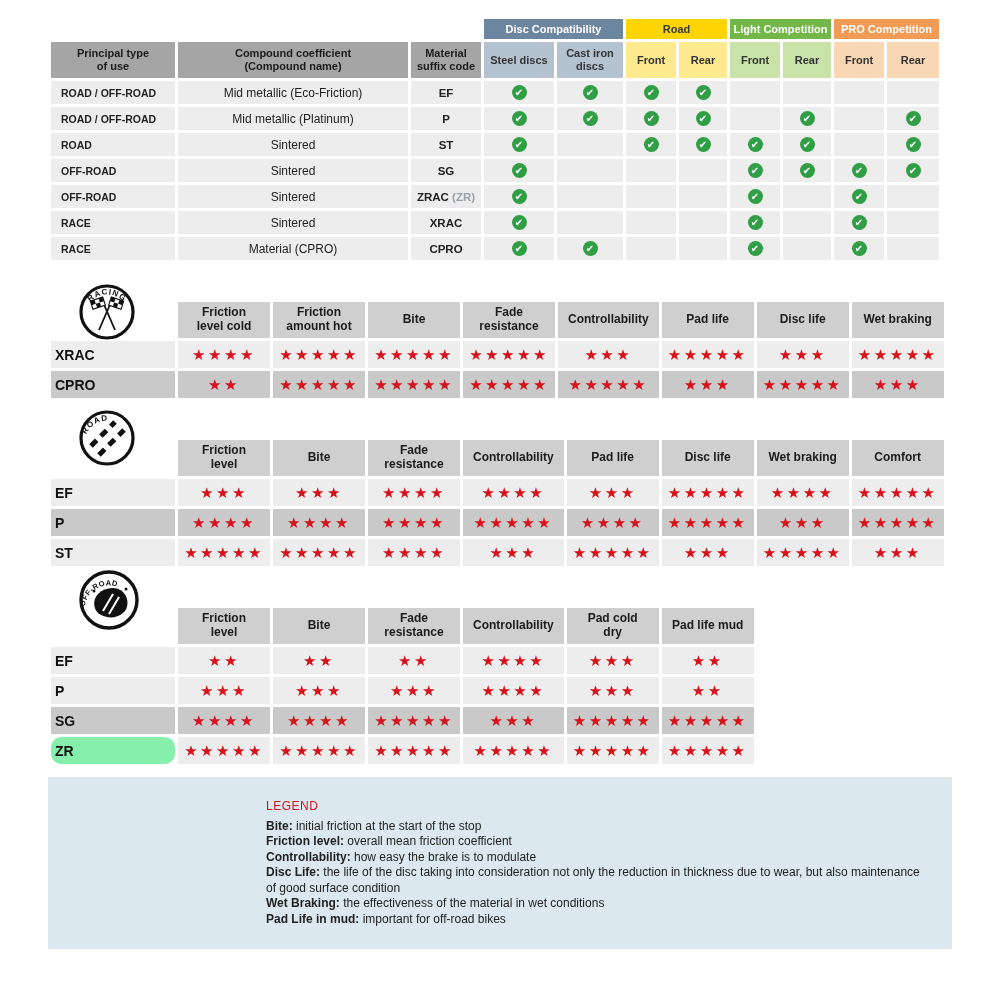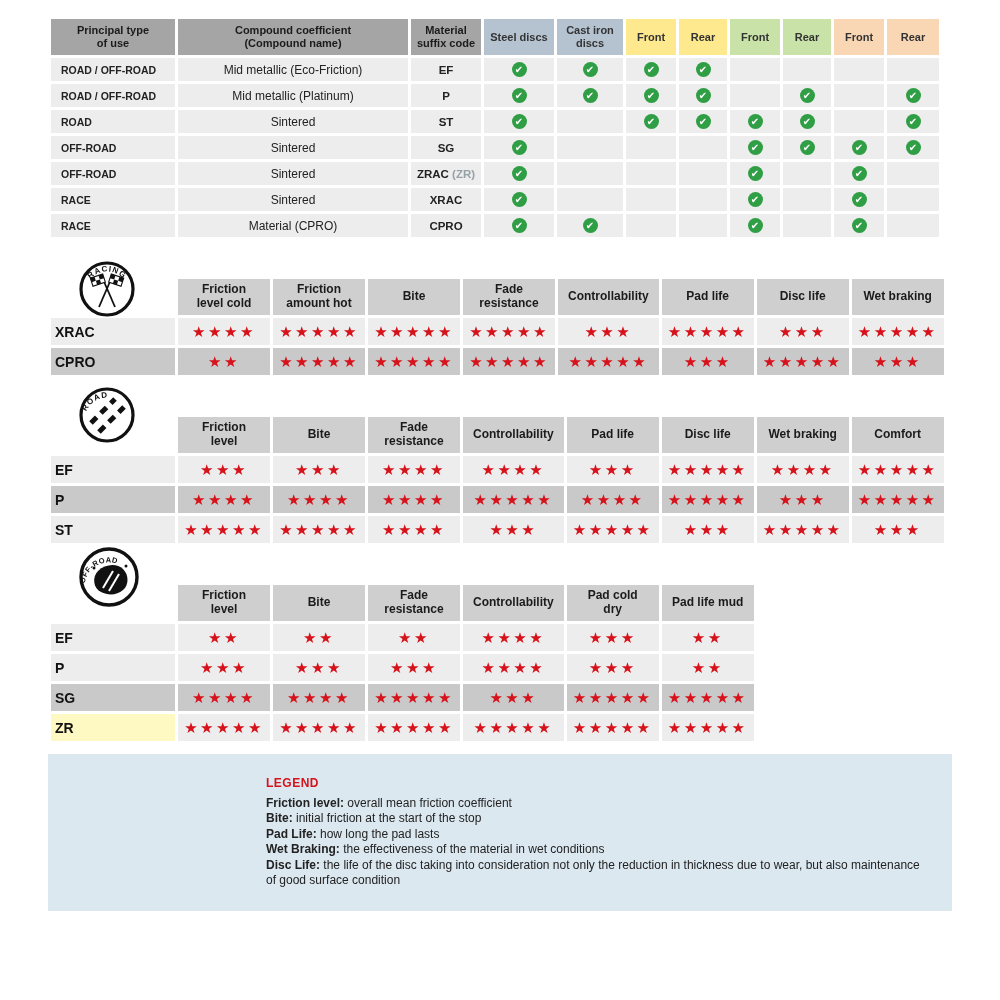--- a/index.html
+++ b/index.html
@@ -28,21 +28,21 @@
   .section-road .icon-wrap { top:-28px; }
   .section-offroad .icon-wrap { top:-36px; }
   .rt .spacer { background:transparent; }
   .rt th { background:#cfcfcf; color:#1b1b1b; font-size:12px; font-weight:bold; height:36px; line-height:1.15; padding:0 10px; text-align:center; }
   .rt td { height:27px; text-align:center; vertical-align:middle; }
   .rt td.label { font-size:14px; font-weight:bold; text-align:left; padding-left:4px; color:#111; }
   .stars { color:var(--star); font-size:15px; letter-spacing:2.5px; white-space:nowrap; }
 
   
   .legend { margin-top:10px; background:var(--legend_bg); padding:22px 30px 22px 218px; font-size:12px; line-height:15.5px; color:#222; }
-  .legend-title { color:var(--legend_title); font-weight:bold; font-size:12px; letter-spacing:0.5px; margin-bottom:4px; }
+  .legend-title { color:var(--legend_title); font-weight:normal; font-size:12px; letter-spacing:0.5px; margin-bottom:4px; }
   .legend-line .term { font-weight:bold; }
 
   svg text { font-family:"Liberation Sans", sans-serif; }
 </style>
 </head>
 <body>
 
 <div class="page">
 
   <table class="compat">
@@ -53,20 +53,27 @@
       <col style="width:70px">
         <col style="width:66px">
       <col style="width:50px">
         <col style="width:48px">
       <col style="width:50px">
         <col style="width:48px">
       <col style="width:50px">
         <col style="width:52px">
     </colgroup>
     <thead id="compat-head">
+        <tr>
+          <td class="blank" colspan="3"></td>
+          <th class="group-th" colspan="2" style="background: rgb(109, 134, 160); color: rgb(255, 255, 255);">Disc Compatibility</th>
+          <th class="group-th" colspan="2" style="background: rgb(255, 212, 0); color: rgb(58, 58, 58);">Road</th>
+          <th class="group-th" colspan="2" style="background: rgb(114, 183, 71); color: rgb(255, 255, 255);">Light Competition</th>
+          <th class="group-th" colspan="2" style="background: rgb(242, 155, 87); color: rgb(255, 255, 255);">PRO Competition</th>
+        </tr>
         <tr>
           <th class="main-th">
             <div>Principal type</div>
             <div>of use</div>
           </th>
           <th class="main-th">
             <div>Compound coefficient</div>
             <div>(Compound name)</div>
           </th>
           <th class="main-th">
@@ -393,36 +400,37 @@
           <tr>
             <td class="label" style="background: rgb(201, 201, 201);">SG</td>
             <td style="background: rgb(201, 201, 201);"><span class="stars">★★★★</span></td>
             <td style="background: rgb(201, 201, 201);"><span class="stars">★★★★</span></td>
             <td style="background: rgb(201, 201, 201);"><span class="stars">★★★★★</span></td>
             <td style="background: rgb(201, 201, 201);"><span class="stars">★★★</span></td>
             <td style="background: rgb(201, 201, 201);"><span class="stars">★★★★★</span></td>
             <td style="background: rgb(201, 201, 201);"><span class="stars">★★★★★</span></td>
           </tr>
           <tr>
-            <td class="label" style="background: #fef9c3;">ZR</td>
+            <td class="label" style="background: #86efac; border-radius: 10px;">ZR</td>
             <td style="background: rgb(237, 237, 237);"><span class="stars">★★★★★</span></td>
             <td style="background: rgb(237, 237, 237);"><span class="stars">★★★★★</span></td>
             <td style="background: rgb(237, 237, 237);"><span class="stars">★★★★★</span></td>
             <td style="background: rgb(237, 237, 237);"><span class="stars">★★★★★</span></td>
             <td style="background: rgb(237, 237, 237);"><span class="stars">★★★★★</span></td>
             <td style="background: rgb(237, 237, 237);"><span class="stars">★★★★★</span></td>
           </tr>
         </tbody>
     </table>
   </section>
 
   <div class="legend">
     <div class="legend-title">LEGEND</div>
     <div id="legend-entries">
+        <div class="legend-line"><span class="term">Bite: </span><span class="desc">initial friction at the start of the stop</span></div>
         <div class="legend-line"><span class="term">Friction level: </span><span class="desc">overall mean friction coefficient</span></div>
-        <div class="legend-line"><span class="term">Bite: </span><span class="desc">initial friction at the start of the stop</span></div>
-        <div class="legend-line"><span class="term">Pad Life: </span><span class="desc">how long the pad lasts</span></div>
+        <div class="legend-line"><span class="term">Controllability: </span><span class="desc">how easy the brake is to modulate</span></div>
+        <div class="legend-line"><span class="term">Disc Life: </span><span class="desc">the life of the disc taking into consideration not only the reduction in thickness due to wear, but also maintenance of good surface condition</span></div>
         <div class="legend-line"><span class="term">Wet Braking: </span><span class="desc">the effectiveness of the material in wet conditions</span></div>
-        <div class="legend-line"><span class="term">Disc Life: </span><span class="desc">the life of the disc taking into consideration not only the reduction in thickness due to wear, but also maintenance of good surface condition</span></div>
+        <div class="legend-line"><span class="term">Pad Life in mud: </span><span class="desc">important for off-road bikes</span></div>
       </div>
   </div>
 
 </div>
 
 </body></html>

